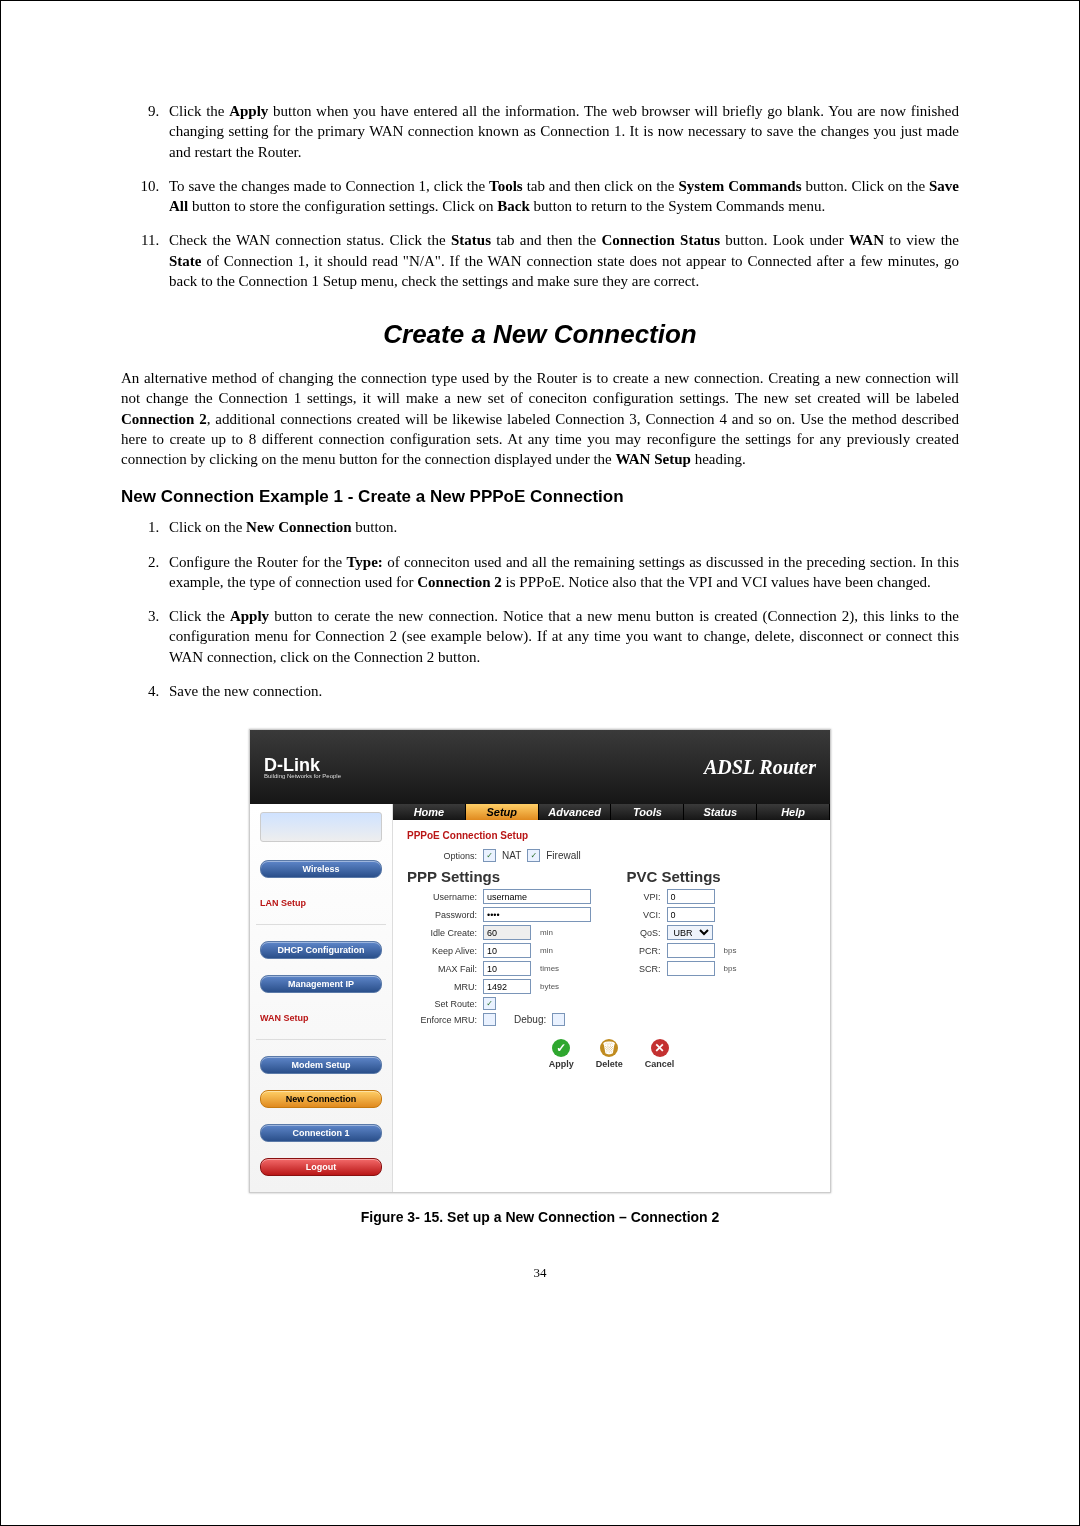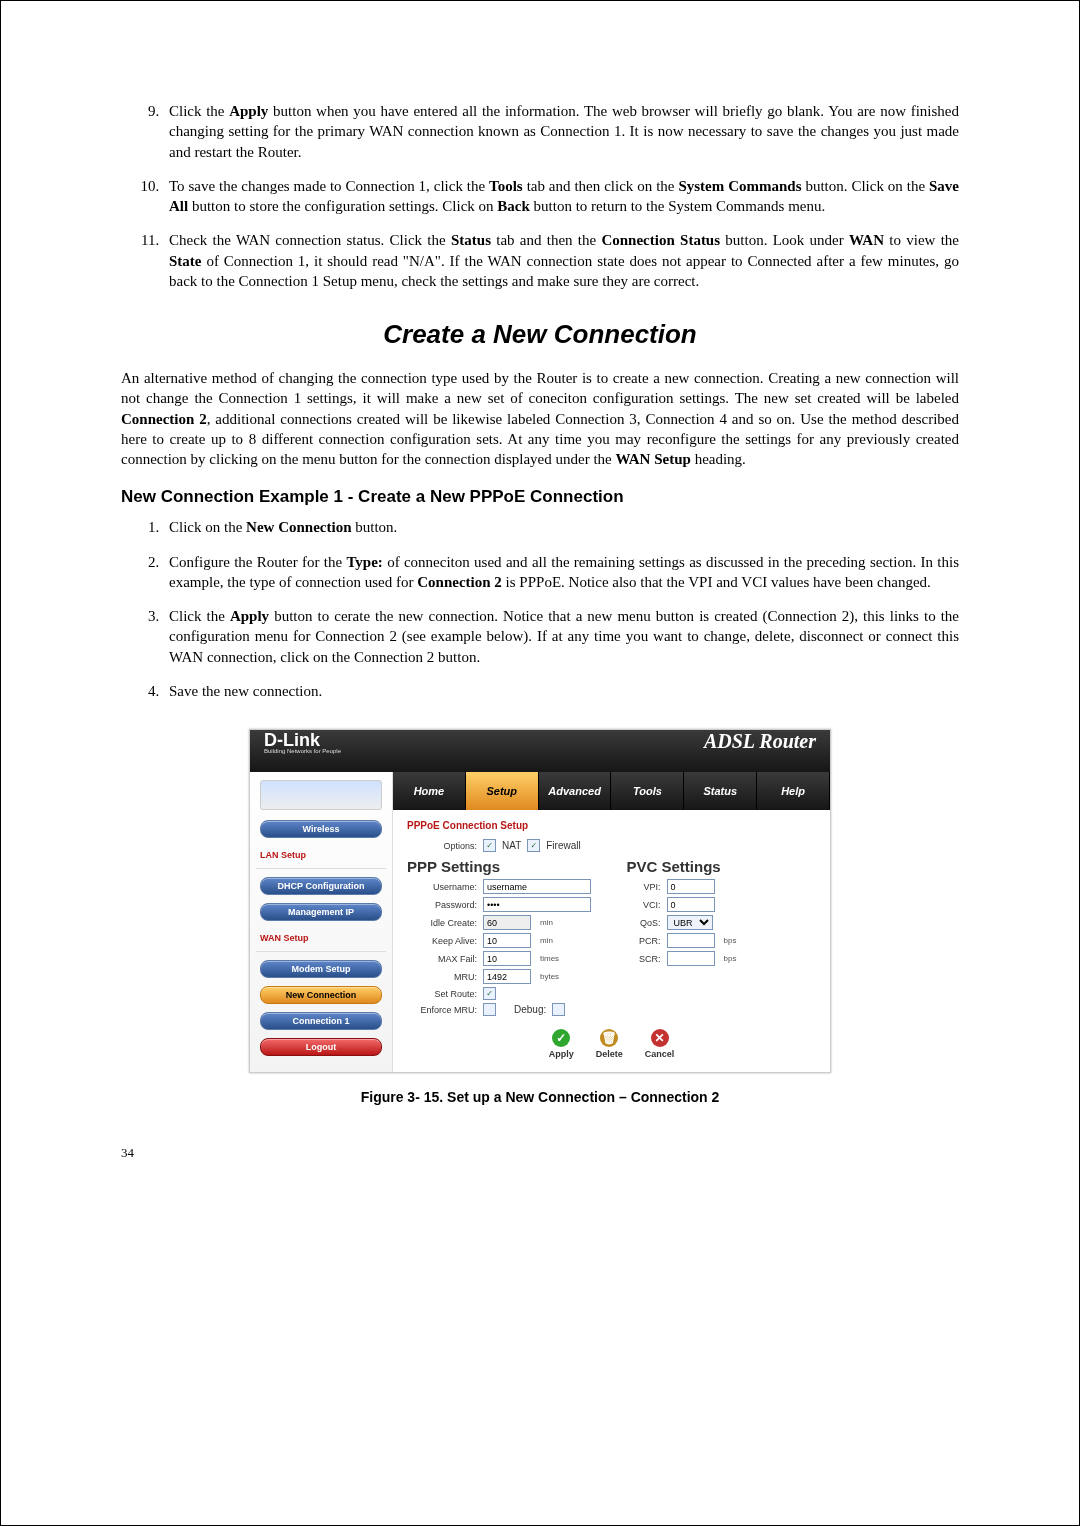--- a/index.html
+++ b/index.html
@@ -50,54 +50,55 @@
     line-height: 1.35;
   }
   .figcap {
     text-align: center;
     font-family: Arial, Helvetica, sans-serif;
     font-size: 14px;
     font-weight: bold;
     margin-top: 16px;
   }
   .pgnum {
-    text-align: left;
+    text-align: center;
     font-size: 13px;
     margin-top: 40px;
   }
 
   
   .router {
     width: 580px;
     margin: 10px auto 0 auto;
     font-family: Tahoma, Arial, sans-serif;
     font-size: 10px;
     border: 1px solid #ccc;
     box-shadow: 0 0 2px rgba(0,0,0,0.3);
     display: flex;
     flex-direction: column;
   }
   .r-header {
     background: linear-gradient(#3a3a3a,#161616);
     color: #fff;
     height: 42px;
     display: flex;
+    align-items: center;
     justify-content: space-between;
-    padding: 0 14px;
+    padding: 16px 14px;
   }
   .r-logo { font-size: 18px; font-weight: bold; font-family: "Arial Black", Arial, sans-serif; }
   .r-logo-sub { font-size: 6px; color:#ddd; display:block; margin-top:-3px; }
   .r-title { font-size: 20px; font-weight: bold; font-family: Georgia, "Times New Roman", serif; font-style: italic;}
   .r-body { display:flex; }
   .r-side {
     width: 130px;
     background: linear-gradient(#fff,#f3f3f3);
     padding: 8px 6px 14px 6px;
     border-right:1px solid #ddd;
-    display:flex; flex-direction:column; gap:4px;
+    display:flex; flex-direction:column; gap:12px;
   }
   .btn-round {
     border:1px solid #5b7aa8;
     border-radius:8px;
     color:#fff;
     text-align:center;
     padding:3px 0;
     font-size:9px;
     font-weight:bold;
     background: linear-gradient(#5e86c9,#2a4f8a);
@@ -110,21 +111,21 @@
   .side-sep { height:1px; background:#ddd; margin:2px 0;}
   .side-pic { height:28px; background: linear-gradient(#cfe2ff,#eee); border:1px solid #ccc; margin:0 4px 4px 4px; border-radius:3px;}
   .r-main {
     flex:1;
     background:#fff;
     padding:0;
   }
   .r-tabs { display:flex; background:#222; }
   .r-tab {
     flex:1; text-align:center; color:#fff; font-weight:bold; font-style:italic;
-    font-size:11px; padding:13px 0; background:linear-gradient(#3a3a3a,#161616); border-right:1px solid #000;
+    font-size:11px; padding:2px 0; background:linear-gradient(#3a3a3a,#161616); border-right:1px solid #000;
   }
   .r-tab.sel { background: linear-gradient(#ffcf67,#e08a1f); color:#000; }
   .r-pane { padding:10px 14px 12px 14px; color:#333; }
   .r-ptitle { color:#b91616; font-size:10px; font-weight:bold; margin-bottom:8px;}
   .r-row { display:flex; align-items:center; gap:6px; margin-bottom:3px;}
   .r-lbl { width:70px; text-align:right; font-size:9px;}
   .r-in  { border:1px solid #7a95b8; height:13px; font-size:9px; padding:0 3px; background:#fff;} .r-in.w40{width:40px;} .r-in.w100{width:100px;}
   .r-sel { border:1px solid #7a95b8; height:15px; font-size:9px; background:#eef3fb; padding:0 2px;}
   .r-chk { width:11px; height:11px; border:1px solid #7a95b8; display:inline-flex; align-items:center; justify-content:center; font-size:8px; background:#eaf2ff;}
   .r-chk.on::after{content:"✓"; color:#2a6f2a;}

